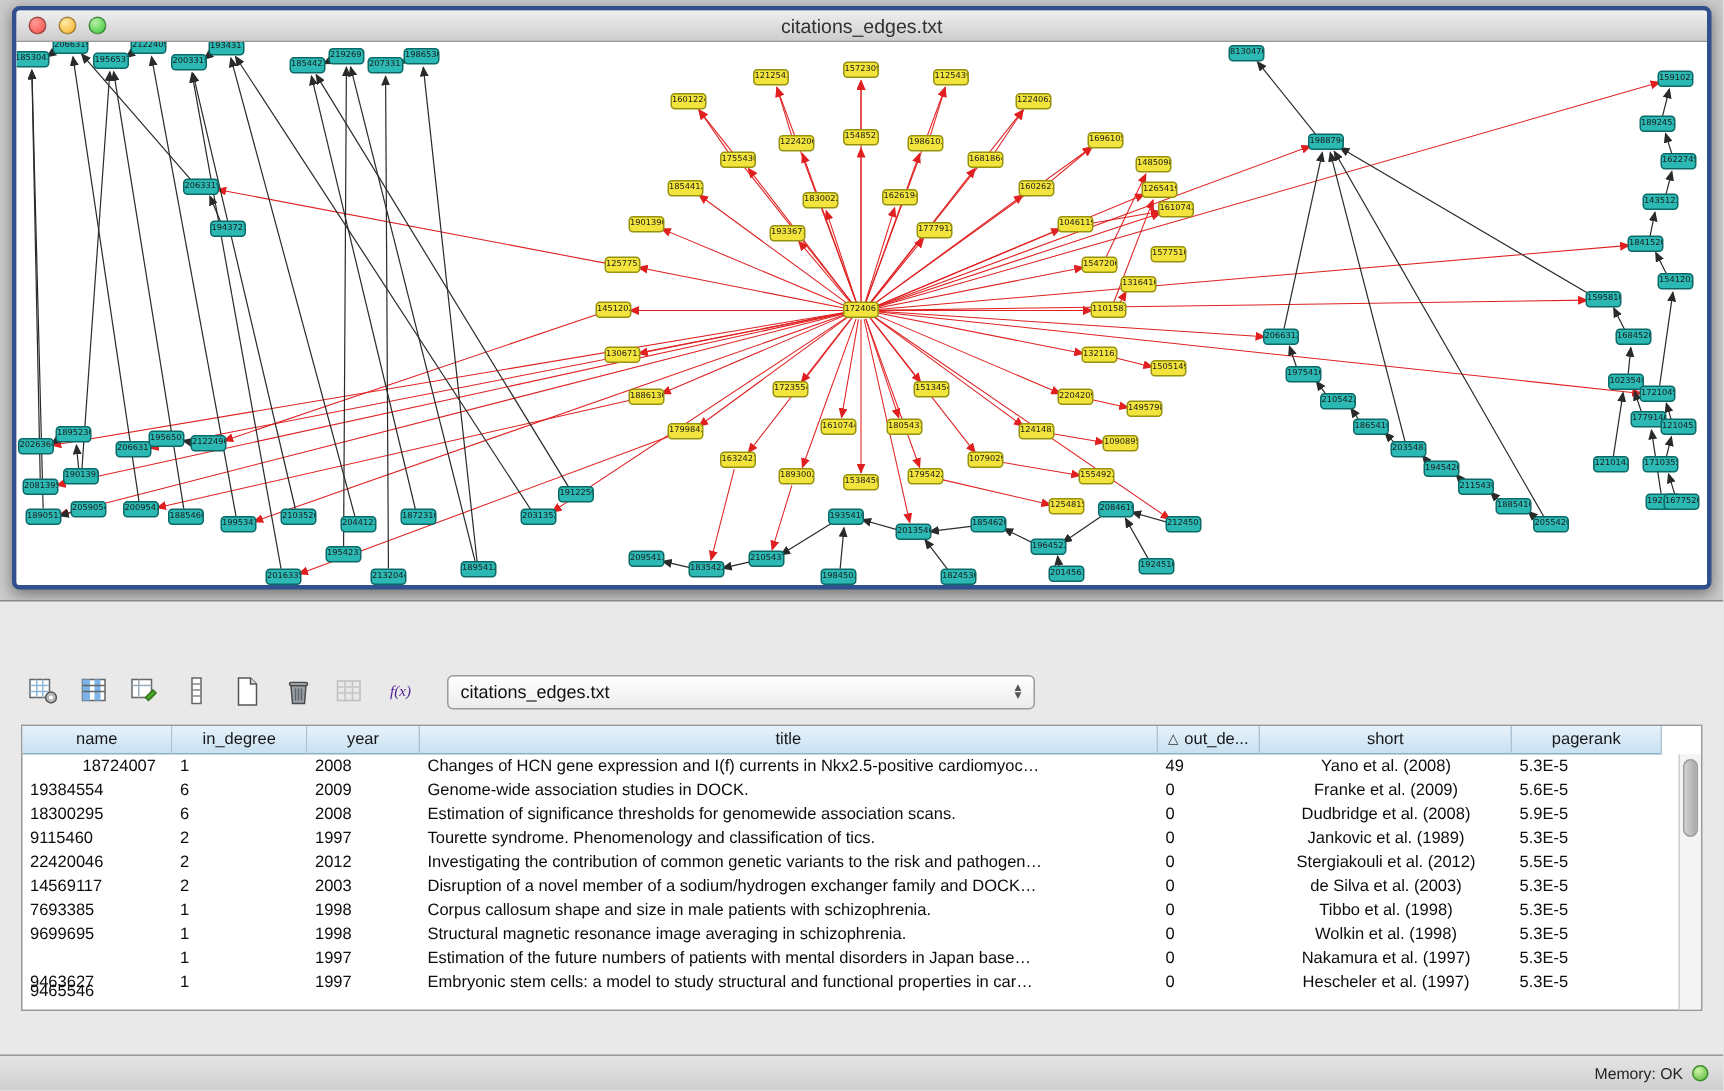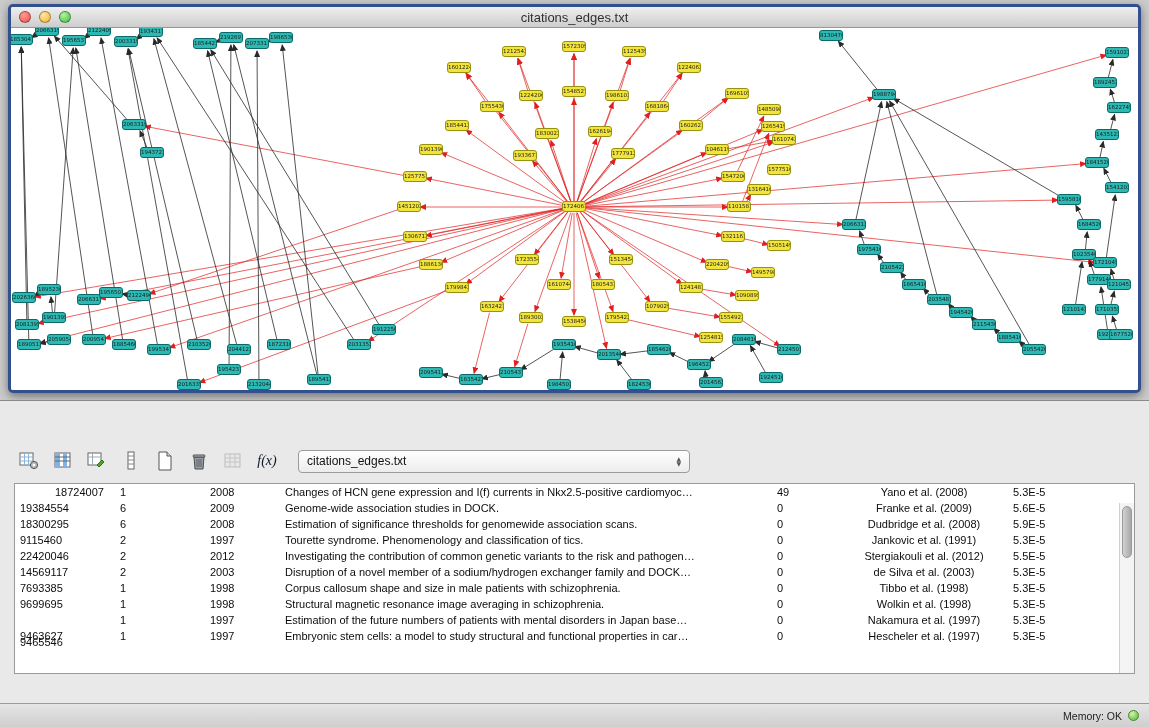--- a/index.html
+++ b/index.html
@@ -34,21 +34,21 @@
     border-bottom:1px solid #ababab; display:flex; align-items:center; padding:0 10px;
     font-size:11.5px; color:#1f1f1f; }
   .panel-header .spacer { margin-left:auto; }
   .ph-icon { width:16px; height:16px; display:flex; align-items:center; justify-content:center;
     margin-left:8px; color:#333; font-size:12px; cursor:default; }
   .close-glyph { font-weight:bold; font-size:14px; font-family:"DejaVu Sans",sans-serif; }
 
   .toolbar { position:absolute; left:14px; top:46px; display:flex; align-items:center; gap:4px; }
   .tool-btn { width:30px; height:28px; display:flex; align-items:center; justify-content:center;
     border-radius:4px; }
-  .fx { font-family:"Liberation Serif", serif; font-style:italic; font-size:14px; color:#0f172a; }
+  .fx { font-family:"Liberation Serif", serif; font-style:italic; font-size:10px; color:#4c1d95; }
   .net-select { margin-left:12px; width:392px; height:23px; border:1px solid #9b9b9b;
     border-radius:4px; background:linear-gradient(#ffffff,#ececec); display:flex;
     align-items:center; padding:0 8px; font-size:12px; color:#111; }
   .net-select .arrows { margin-left:auto; display:flex; flex-direction:column; line-height:5px;
     font-size:6px; color:#555; font-family:"DejaVu Sans",sans-serif; }
 
   .table-box { position:absolute; left:14px; top:82px; width:1121px; height:191px;
     background:#fff; border:1px solid #9a9a9a; overflow:hidden; }
   .thead { display:flex; height:19px; }
   .th { background:linear-gradient(#e7f2fa,#c8e1f1); border-right:1px solid #a9c3d4;
@@ -428,20 +428,44 @@
     <div class="net-select">
       <span>citations_edges.txt</span>
       <span class="arrows">
         <span>▲</span>
           <span>▼</span>
       </span>
     </div>
   </div>
 
   <div class="table-box">
+    <div class="thead">
+        <div class="th" style="width: 100px;">
+          <span>name</span>
+        </div>
+        <div class="th" style="width: 90px;">
+          <span>in_degree</span>
+        </div>
+        <div class="th" style="width: 75px;">
+          <span>year</span>
+        </div>
+        <div class="th" style="width: 492px;">
+          <span>title</span>
+        </div>
+        <div class="th" style="width: 68px;">
+          <span class="sort">△</span>
+          <span>out_de...</span>
+        </div>
+        <div class="th" style="width: 168px;">
+          <span>short</span>
+        </div>
+        <div class="th" style="width: 100px;">
+          <span>pagerank</span>
+        </div>
+      </div>
     <div>
         <div class="tr">
           <div class="td" style="width: 100px; padding-left: 40px;">18724007</div>
           <div class="td" style="width: 90px;">1</div>
           <div class="td" style="width: 75px;">2008</div>
           <div class="td" style="width: 492px;">Changes of HCN gene expression and I(f) currents in Nkx2.5-positive cardiomyoc…</div>
           <div class="td" style="width: 68px;">49</div>
           <div class="td center" style="width: 168px;">Yano et al. (2008)</div>
           <div class="td" style="width: 100px;">5.3E-5</div>
         </div>
@@ -462,21 +486,21 @@
           <div class="td" style="width: 68px;">0</div>
           <div class="td center" style="width: 168px;">Dudbridge et al. (2008)</div>
           <div class="td" style="width: 100px;">5.9E-5</div>
         </div>
         <div class="tr">
           <div class="td" style="width: 100px;">9115460</div>
           <div class="td" style="width: 90px;">2</div>
           <div class="td" style="width: 75px;">1997</div>
           <div class="td" style="width: 492px;">Tourette syndrome. Phenomenology and classification of tics.</div>
           <div class="td" style="width: 68px;">0</div>
-          <div class="td center" style="width: 168px;">Jankovic et al. (1991)</div>
+          <div class="td center" style="width: 168px;">Jankovic et al. (1989)</div>
           <div class="td" style="width: 100px;">5.3E-5</div>
         </div>
         <div class="tr">
           <div class="td" style="width: 100px;">22420046</div>
           <div class="td" style="width: 90px;">2</div>
           <div class="td" style="width: 75px;">2012</div>
           <div class="td" style="width: 492px;">Investigating the contribution of common genetic variants to the risk and pathogen…</div>
           <div class="td" style="width: 68px;">0</div>
           <div class="td center" style="width: 168px;">Stergiakouli et al. (2012)</div>
           <div class="td" style="width: 100px;">5.5E-5</div>

